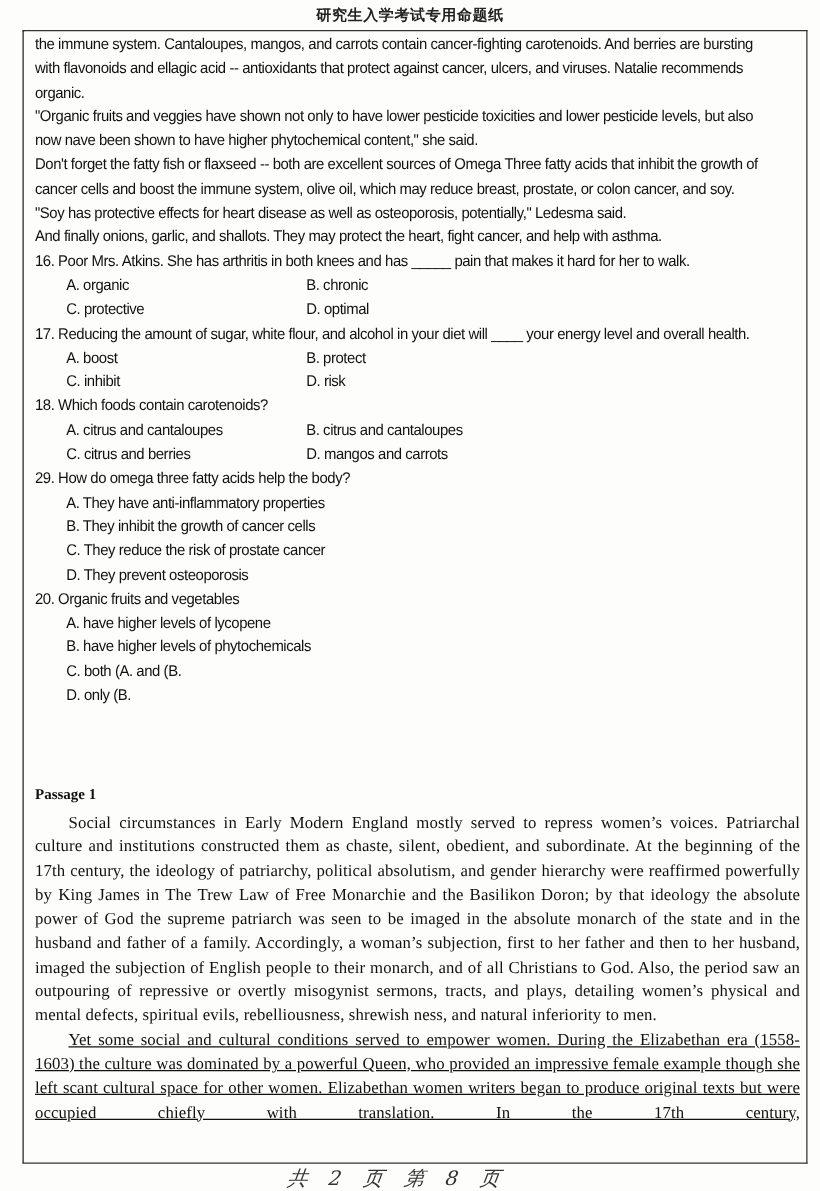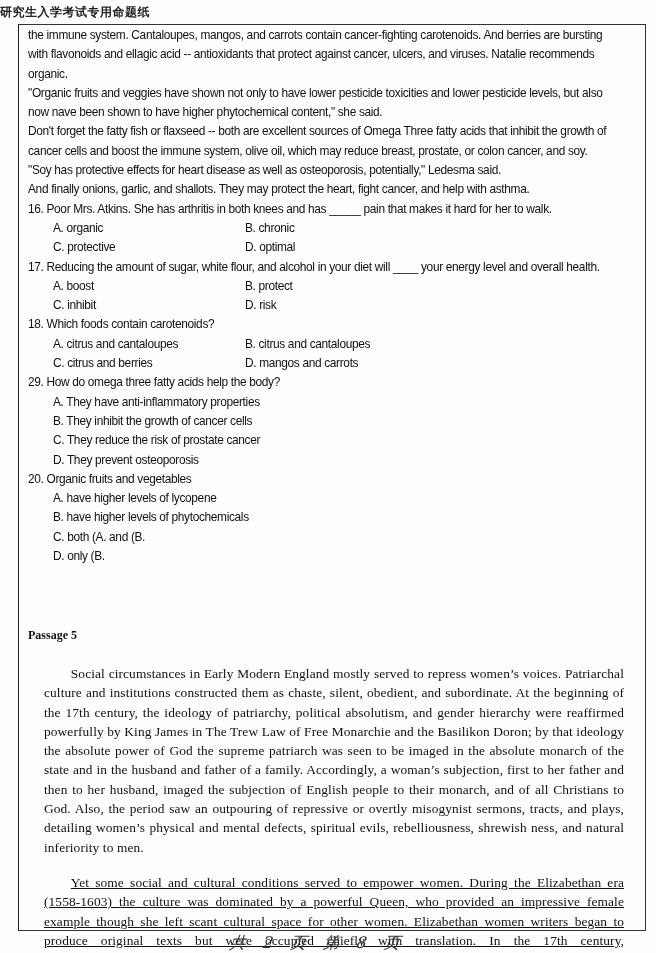--- a/index.html
+++ b/index.html
@@ -5,21 +5,21 @@
   html, body { margin: 0; padding: 0; }
   body {
     width: 656px; height: 953px; overflow: hidden;
     background: #fdfdfb;
     font-family: "Liberation Serif", serif;
     color: #111;
     position: relative;
   }
   .header {
     position: absolute; top: 4px; left: 0; width: 656px;
-    text-align: left; font-size: 12px; font-weight: bold; color: #222;
+    text-align: center; font-size: 12px; font-weight: bold; color: #222;
     letter-spacing: 0.5px;
     font-family: "DejaVu Serif", serif;
   }
   .frame {
     position: absolute; left: 18px; top: 24px; width: 628px; height: 907px;
     border-left: 1.5px solid #222; border-right: 1.5px solid #333;
     border-top: 1.5px solid #333; border-bottom: 1.5px solid #333;
     box-sizing: border-box;
   }
   .part1 {
@@ -36,21 +36,21 @@
   .opts1 { padding-left: 26px; margin: 0; }
   .passage-title {
     position: absolute; left: 28px; top: 628px;
     font-family: "Liberation Serif", serif; font-weight: bold; font-size: 12px;
   }
   .part2 {
     position: absolute; left: 28px; top: 648px; width: 612px;
     font-family: "Liberation Serif", serif; font-size: 13.4px; line-height: 19.3px;
     text-align: justify; letter-spacing: 0.1px;
   }
-  .part2 p { margin: 16px; text-indent: 2em; }
+  .part2 p { margin: 0; text-indent: 2em; }
   .part2 .last { text-align-last: justify; text-decoration: underline; }
   .footer {
     position: absolute; top: 933px; left: 230px; width: 200px;
     font-family: "DejaVu Serif", serif; font-size: 16px; color: #333;
     letter-spacing: 6px; font-style: italic; transform: skewX(-8deg);
   }
 </style>
 </head>
 <body>
 
@@ -111,20 +111,20 @@
 
   <div>
     <p class="q">20. Organic fruits and vegetables</p>
     <p class="opts1">A. have higher levels of lycopene</p>
     <p class="opts1">B. have higher levels of phytochemicals</p>
     <p class="opts1">C. both (A. and (B.</p>
     <p class="opts1">D. only (B.</p>
   </div>
 </div>
 
-<div class="passage-title">Passage 5</div>
+<div class="passage-title">Passage 1</div>
 
 <div class="part2">
   <p>Social circumstances in Early Modern England mostly served to repress women’s voices. Patriarchal culture and institutions constructed them as chaste, silent, obedient, and subordinate. At the beginning of the 17th century, the ideology of patriarchy, political absolutism, and gender hierarchy were reaffirmed powerfully by King James in The Trew Law of Free Monarchie and the Basilikon Doron; by that ideology the absolute power of God the supreme patriarch was seen to be imaged in the absolute monarch of the state and in the husband and father of a family. Accordingly, a woman’s subjection, first to her father and then to her husband, imaged the subjection of English people to their monarch, and of all Christians to God. Also, the period saw an outpouring of repressive or overtly misogynist sermons, tracts, and plays, detailing women’s physical and mental defects, spiritual evils, rebelliousness, shrewish ness, and natural inferiority to men.</p>
   <p class="last">Yet some social and cultural conditions served to empower women. During the Elizabethan era (1558-1603) the culture was dominated by a powerful Queen, who provided an impressive female example though she left scant cultural space for other women. Elizabethan women writers began to produce original texts but were occupied chiefly with translation. In the 17th century,</p>
 </div>
 
 <div class="footer">共 2 页  第 8 页</div>
 
 </body></html>

